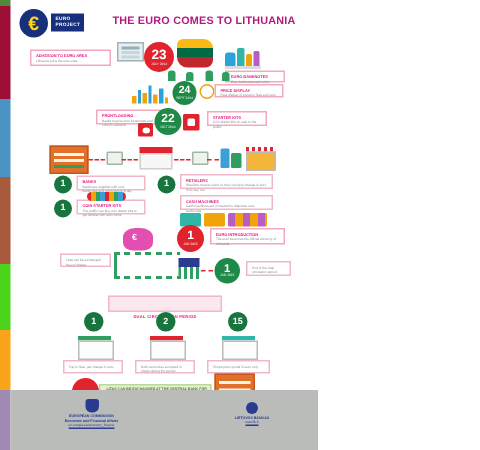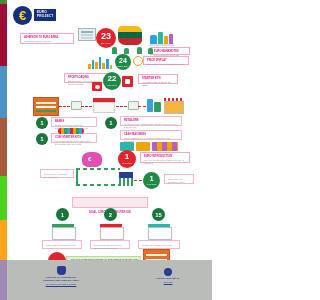--- a/index.html
+++ b/index.html
@@ -93,20 +93,21 @@
   </div>
 
   <div class="header">
     <div class="logo">
       <div class="disc">€</div>
       <div class="ltxt">
         <span>EURO</span><br>
         <span>PROJECT</span>
       </div>
     </div>
+    <div class="title">THE EURO COMES TO LITHUANIA</div>
   </div>
 
   <div class="note" style="left:20px;top:33px;width:54px;height:11px;">
     <span class="nt">ADHESION TO EURO AREA</span>
     <span class="nb">Lithuania joins the euro area</span>
   </div>
 
   <div class="ic" style="left:78px;top:28px;width:16px;height:11px;background:#e9eef0;border:.6px solid #9fb3bb;">
     <div style="height:2px;margin:2px 2px 0;background:#8fb0bd"></div>
     <div style="height:1.4px;margin:1.4px 2px 0;background:#c7d6dc"></div>

